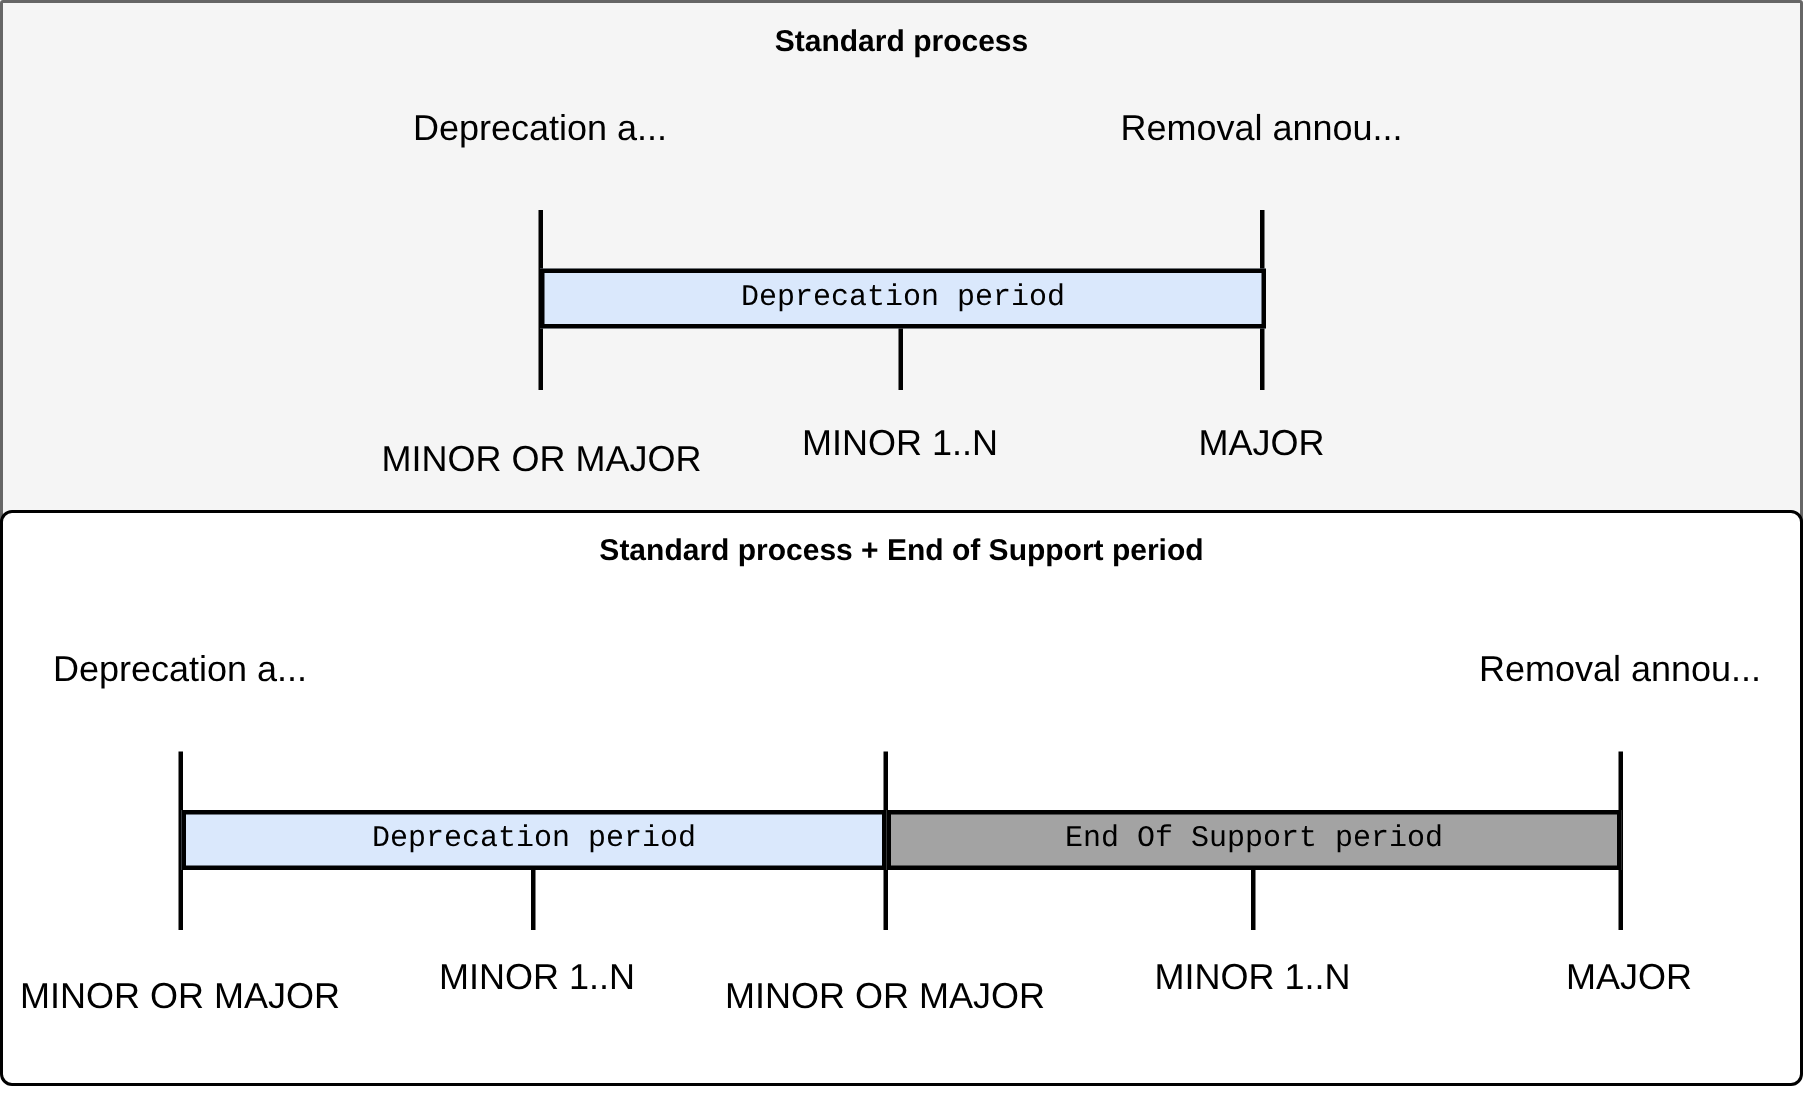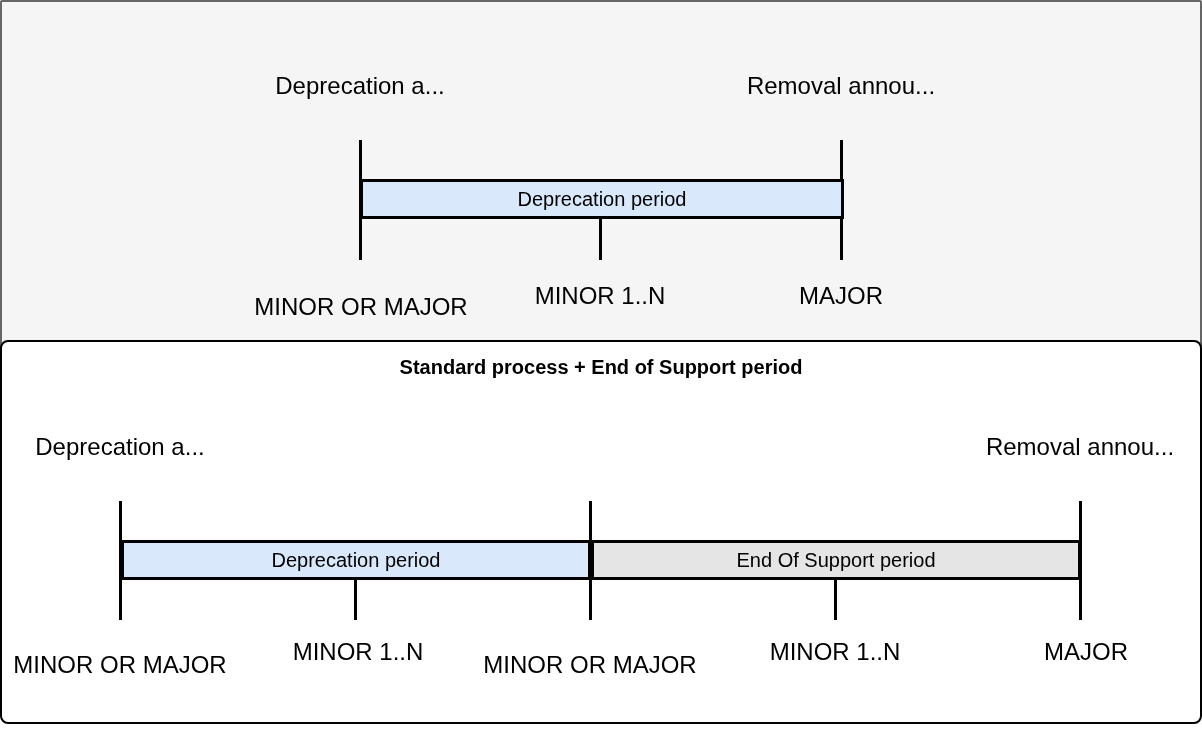--- a/index.html
+++ b/index.html
@@ -60,30 +60,32 @@
   }
   .period-bar {
     position: absolute;
     height: 40px;
     box-sizing: border-box;
     border: 3px solid #000000;
     text-align: center;
     font-size: 20px;
     line-height: 34px;
     white-space: nowrap;
+    font-family: Liberation Mono, monospace;
   }
   .bar-deprecation { background: #dae8fc; }
-  .bar-eos { background: #e5e5e5; }
+  .bar-eos { background: #a3a3a3; }
 </style>
 </head>
 <body>
 
 <div id="canvas">
 
   <div class="panel" id="panel-standard">
+    <div class="panel-title" style="top:14px;">Standard process</div>
 
     <div class="event-label" style="left:198px; top:72px;">Deprecation a...</div>
     <div class="event-label" style="left:679px; top:72px;">Removal annou...</div>
 
     <div class="tick" style="left:357px; top:138px; height:120px;"></div>
     <div class="tick" style="left:838px; top:138px; height:120px;"></div>
 
     <div class="period-bar bar-deprecation" style="left:358px; top:177px; width:484px;">Deprecation period</div>
 
     <div class="tick" style="left:597px; top:217px; height:41px;"></div>

